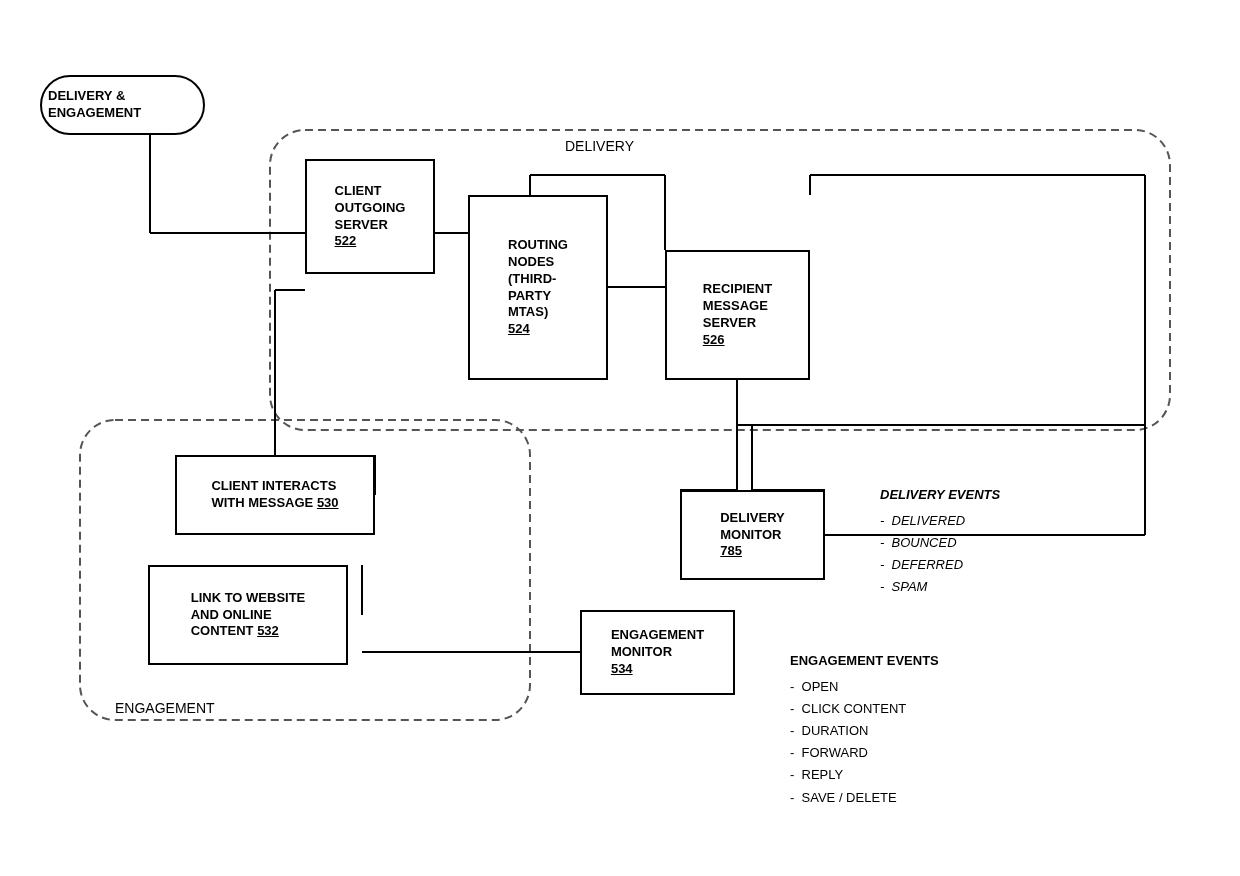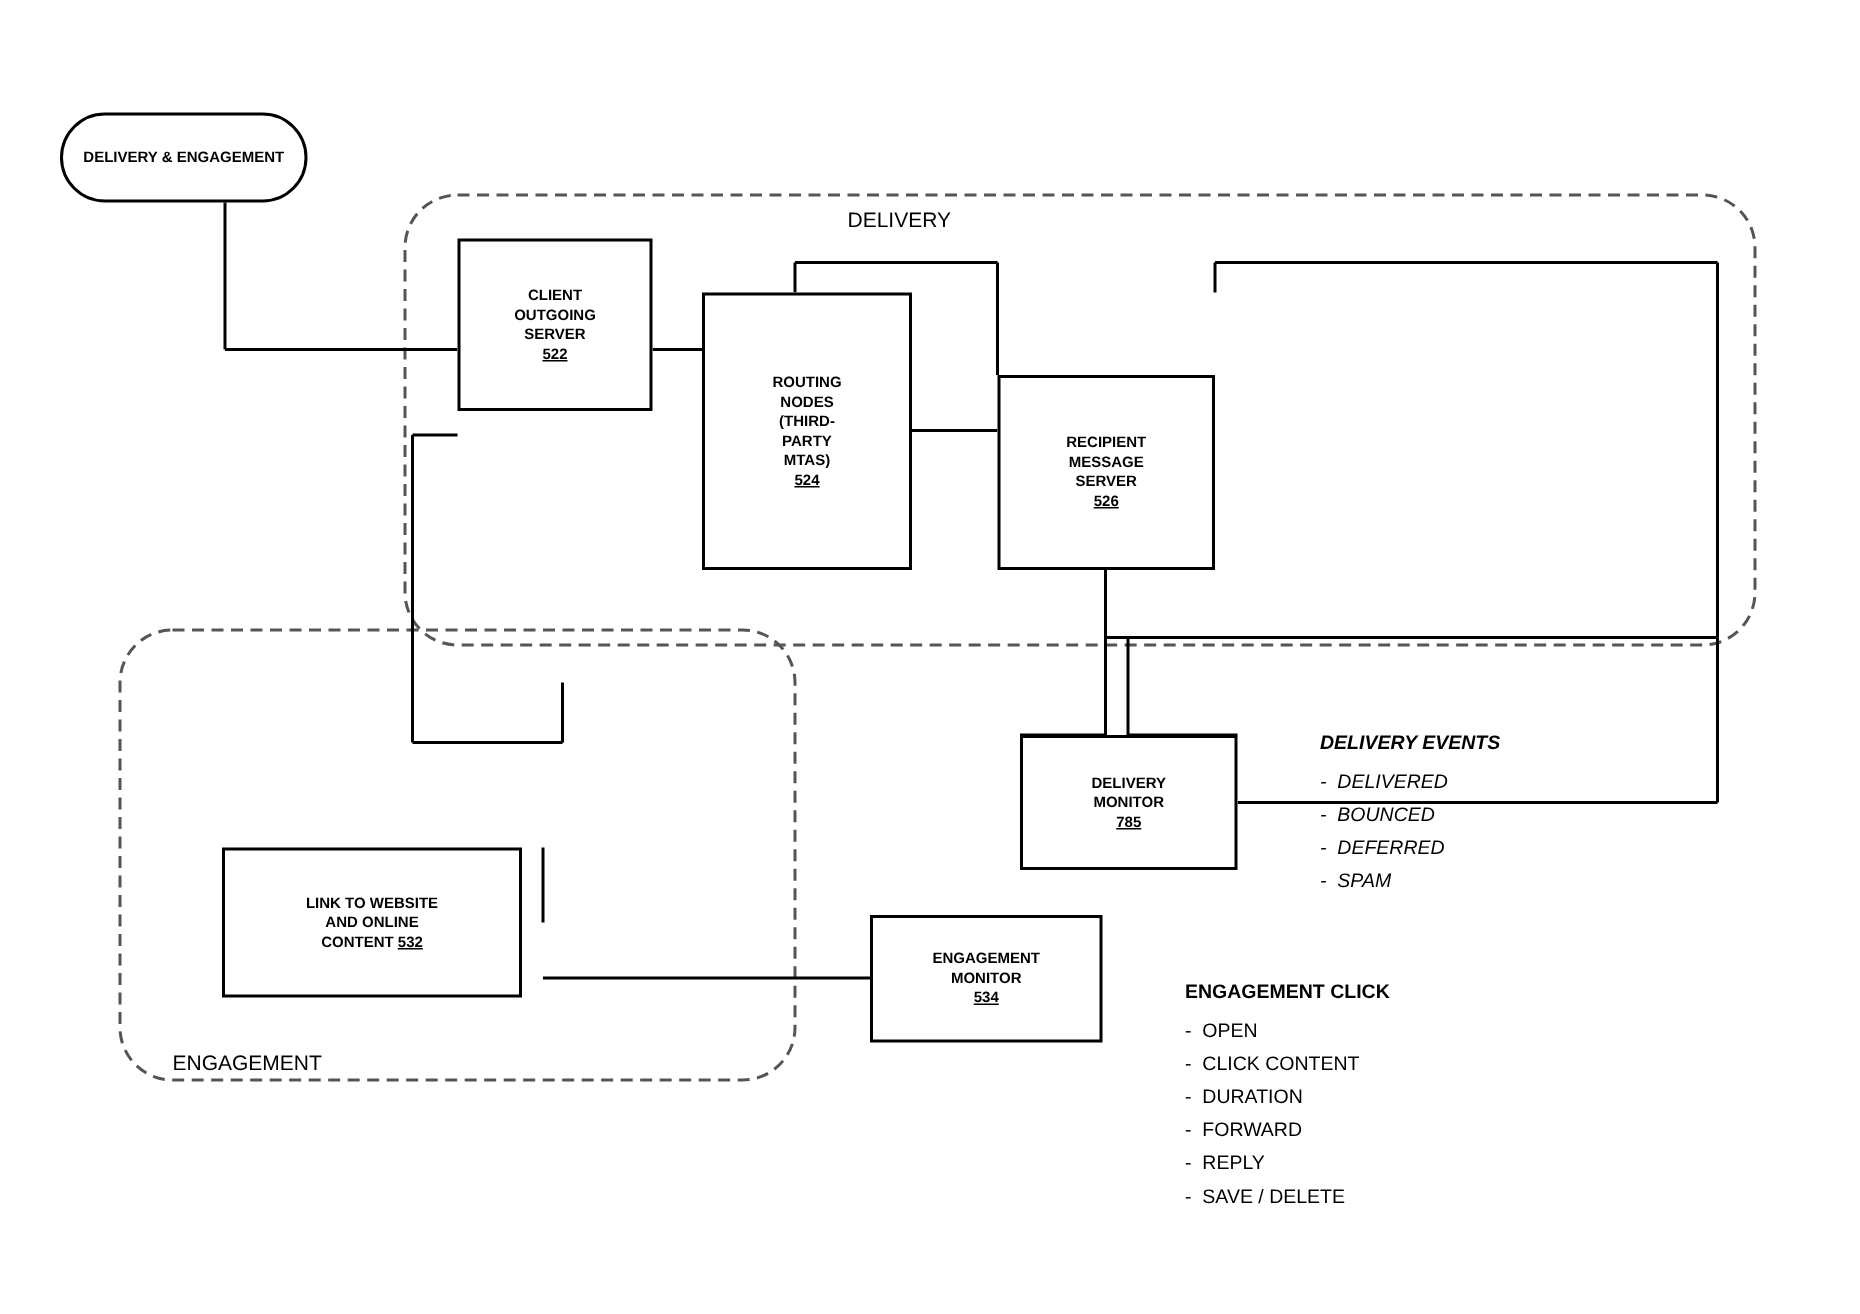--- a/index.html
+++ b/index.html
@@ -14,22 +14,22 @@
     .diagram {
       position: absolute;
       top: 0; left: 0;
       width: 1240px;
       height: 876px;
     }
     .box {
       position: absolute;
       border: 2px solid #000;
       background: #fff;
-      text-align: center;
-      font-size: 10px;
+      text-align: left;
+      font-size: 13px;
       font-weight: bold;
       display: flex;
       align-items: center;
       justify-content: center;
       line-height: 1.3;
       padding: 6px;
     }
     .box u {
       text-decoration: underline;
     }
@@ -117,20 +117,23 @@
   </div>
 
   <div class="box" style="left:665px; top:250px; width:145px; height:130px;">
     <span>RECIPIENT<br>MESSAGE<br>SERVER<br><u>526</u></span>
   </div>
 
   <div class="box" style="left:680px; top:490px; width:145px; height:90px;">
     <span>DELIVERY<br>MONITOR<br><u>785</u></span>
   </div>
 
+  <div class="box" style="left:175px; top:455px; width:200px; height:80px;">
+    <span>CLIENT INTERACTS<br>WITH MESSAGE <u>530</u></span>
+  </div>
 
   <div class="box" style="left:148px; top:565px; width:200px; height:100px;">
     <span>LINK TO WEBSITE<br>AND ONLINE<br>CONTENT <u>532</u></span>
   </div>
 
   <div class="box" style="left:580px; top:610px; width:155px; height:85px;">
     <span>ENGAGEMENT<br>MONITOR<br><u>534</u></span>
   </div>
 
   <div class="label-text" style="left:565px; top:138px; font-size:14px; font-weight:normal;">
@@ -143,21 +146,21 @@
 
   <div class="list-text" style="left:880px; top:484px;font-style:italic;">
     <div style="font-weight:bold; margin-bottom:4px;">DELIVERY EVENTS</div>
     <div>-&nbsp; DELIVERED</div>
     <div>-&nbsp; BOUNCED</div>
     <div>-&nbsp; DEFERRED</div>
     <div>-&nbsp; SPAM</div>
   </div>
 
   <div class="list-text" style="left:790px; top:650px;">
-    <div style="font-weight:bold; margin-bottom:4px;">ENGAGEMENT CLICK</div>
+    <div style="font-weight:bold; margin-bottom:4px;">ENGAGEMENT EVENTS</div>
     <div>-&nbsp; OPEN</div>
     <div>-&nbsp; CLICK CONTENT</div>
     <div>-&nbsp; DURATION</div>
     <div>-&nbsp; FORWARD</div>
     <div>-&nbsp; REPLY</div>
     <div>-&nbsp; SAVE / DELETE</div>
   </div>
 
 </div>
 

